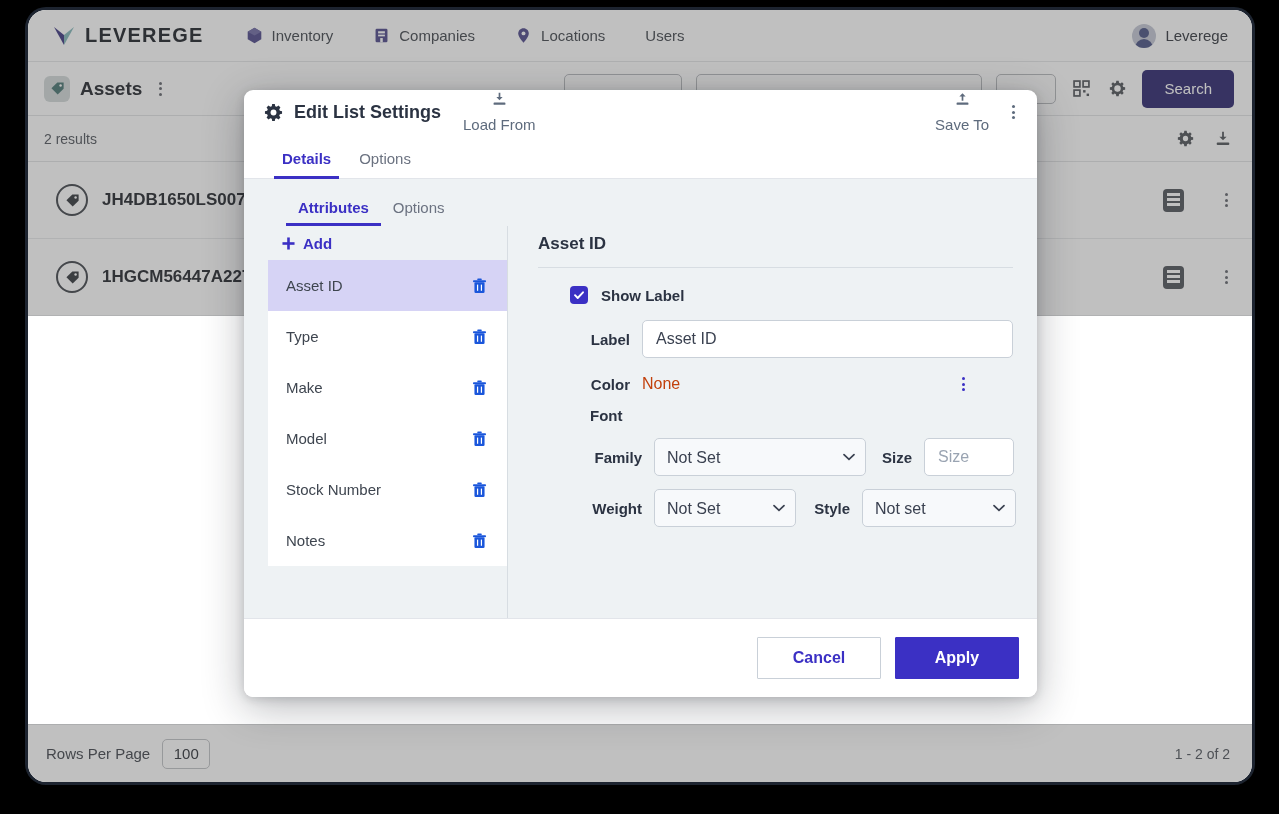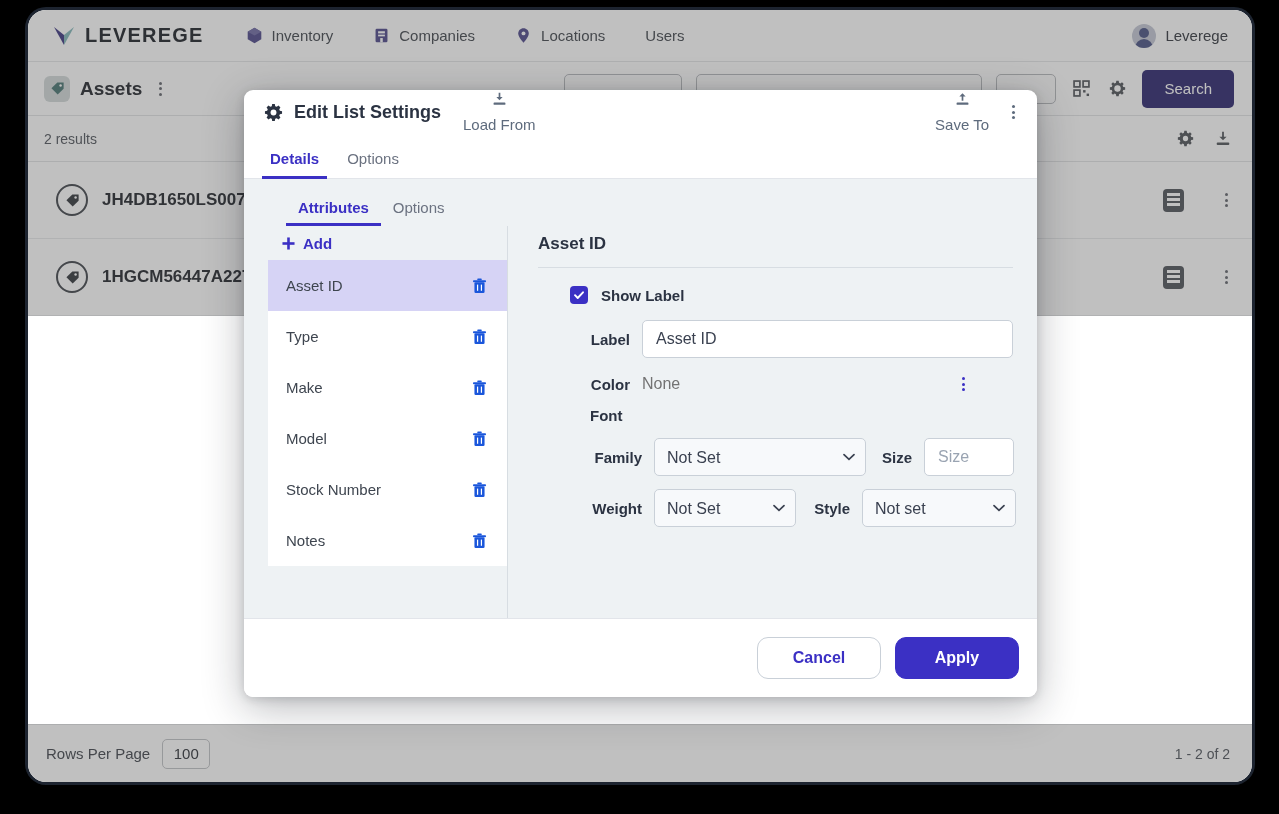--- a/index.html
+++ b/index.html
@@ -175,21 +175,21 @@
     font-size: 15px; color: #5e6b7d; cursor: pointer; flex-direction: column;
   }
   #load-from { margin-left: 22px; }
   #save-to { margin-left: auto; }
   #header-kebab { margin-left: 16px; }
   #header-kebab i { background: #5e6b7d; }
 
   
   #modal-tabs {
     height: 45px; display: flex; align-items: flex-end;
-    padding: 0 0 0 12px; border-bottom: 1px solid #e2e5ea; flex: none;
+    padding: 0 0 0 24px; border-bottom: 1px solid #e2e5ea; flex: none;
     background: #ffffff;
   }
   .tab {
     font-size: 15px; color: #6b7280; padding: 0 14px 11px 14px;
     cursor: pointer; position: relative;
   }
   .tab.active { color: #3b30c4; font-weight: bold; }
   .tab.active::after {
     content: ""; position: absolute; left: 6px; right: 6px; bottom: -1px;
     height: 3px; background: #3b30c4;
@@ -255,21 +255,21 @@
   .f-label {
     font-size: 15px; font-weight: bold; color: #2b3342;
     text-align: right; flex: none; padding-right: 12px;
   }
   .text-input {
     flex: 1; height: 38px; border: 1px solid #c9d0d8; border-radius: 5px;
     background: #ffffff; font-size: 16px; color: #3a4150;
     padding: 0 13px; font-family: inherit; outline: none;
   }
   .text-input::placeholder { color: #9aa4b2; }
-  .value-text { font-size: 16px; color: #737373; }
+  .value-text { font-size: 16px; color: #c2410c; }
   .sel {
     height: 38px; border: 1px solid #c9d0d8; border-radius: 5px;
     background: #f7f9fb; font-size: 16px; color: #3a4150;
     padding: 0 30px 0 12px; font-family: inherit;
     appearance: none; -webkit-appearance: none; outline: none; cursor: pointer;
   }
   .sel-wrap { position: relative; display: inline-flex; }
   .sel-wrap .chev {
     position: absolute; right: 11px; top: 50%; transform: translateY(-50%);
     pointer-events: none;
@@ -277,21 +277,21 @@
   .section-label { font-size: 15px; font-weight: bold; color: #2b3342; }
 
   
   #modal-footer {
     height: 79px; flex: none; background: #ffffff;
     border-top: 1px solid #e2e5ea;
     display: flex; align-items: center; justify-content: flex-end;
     padding-right: 18px; gap: 14px;
   }
   .btn {
-    height: 42px; min-width: 124px; border-radius: 11px;
+    height: 42px; min-width: 124px; border-radius: 1px;
     font-size: 16px; font-weight: bold; font-family: inherit;
     cursor: pointer; display: flex; align-items: center; justify-content: center;
   }
   .btn-secondary { background: #ffffff; border: 1px solid #c9d0d8; color: #3b30c4; }
   .btn-primary { background: #3b30c4; border: 1px solid #3b30c4; color: #ffffff; }
 </style>
 </head>
 <body>
 
 <div id="window-shell">

